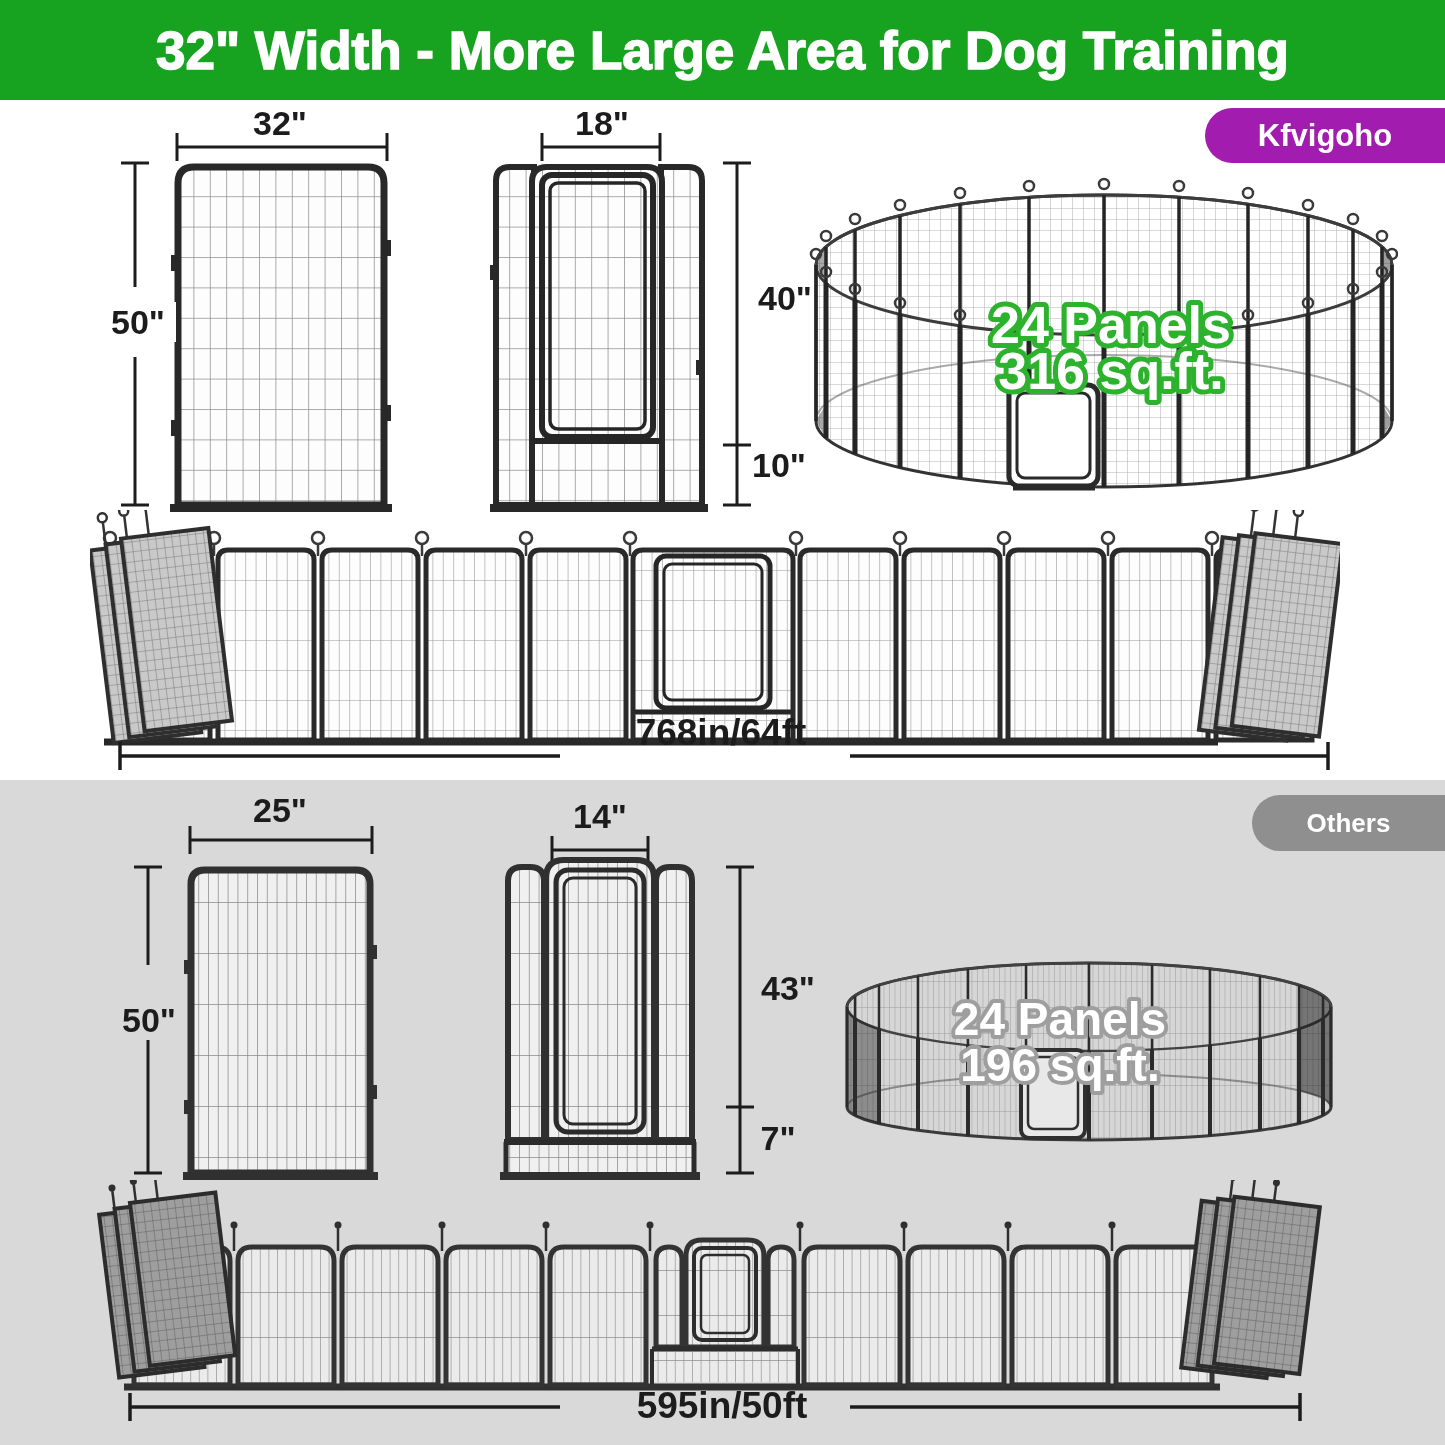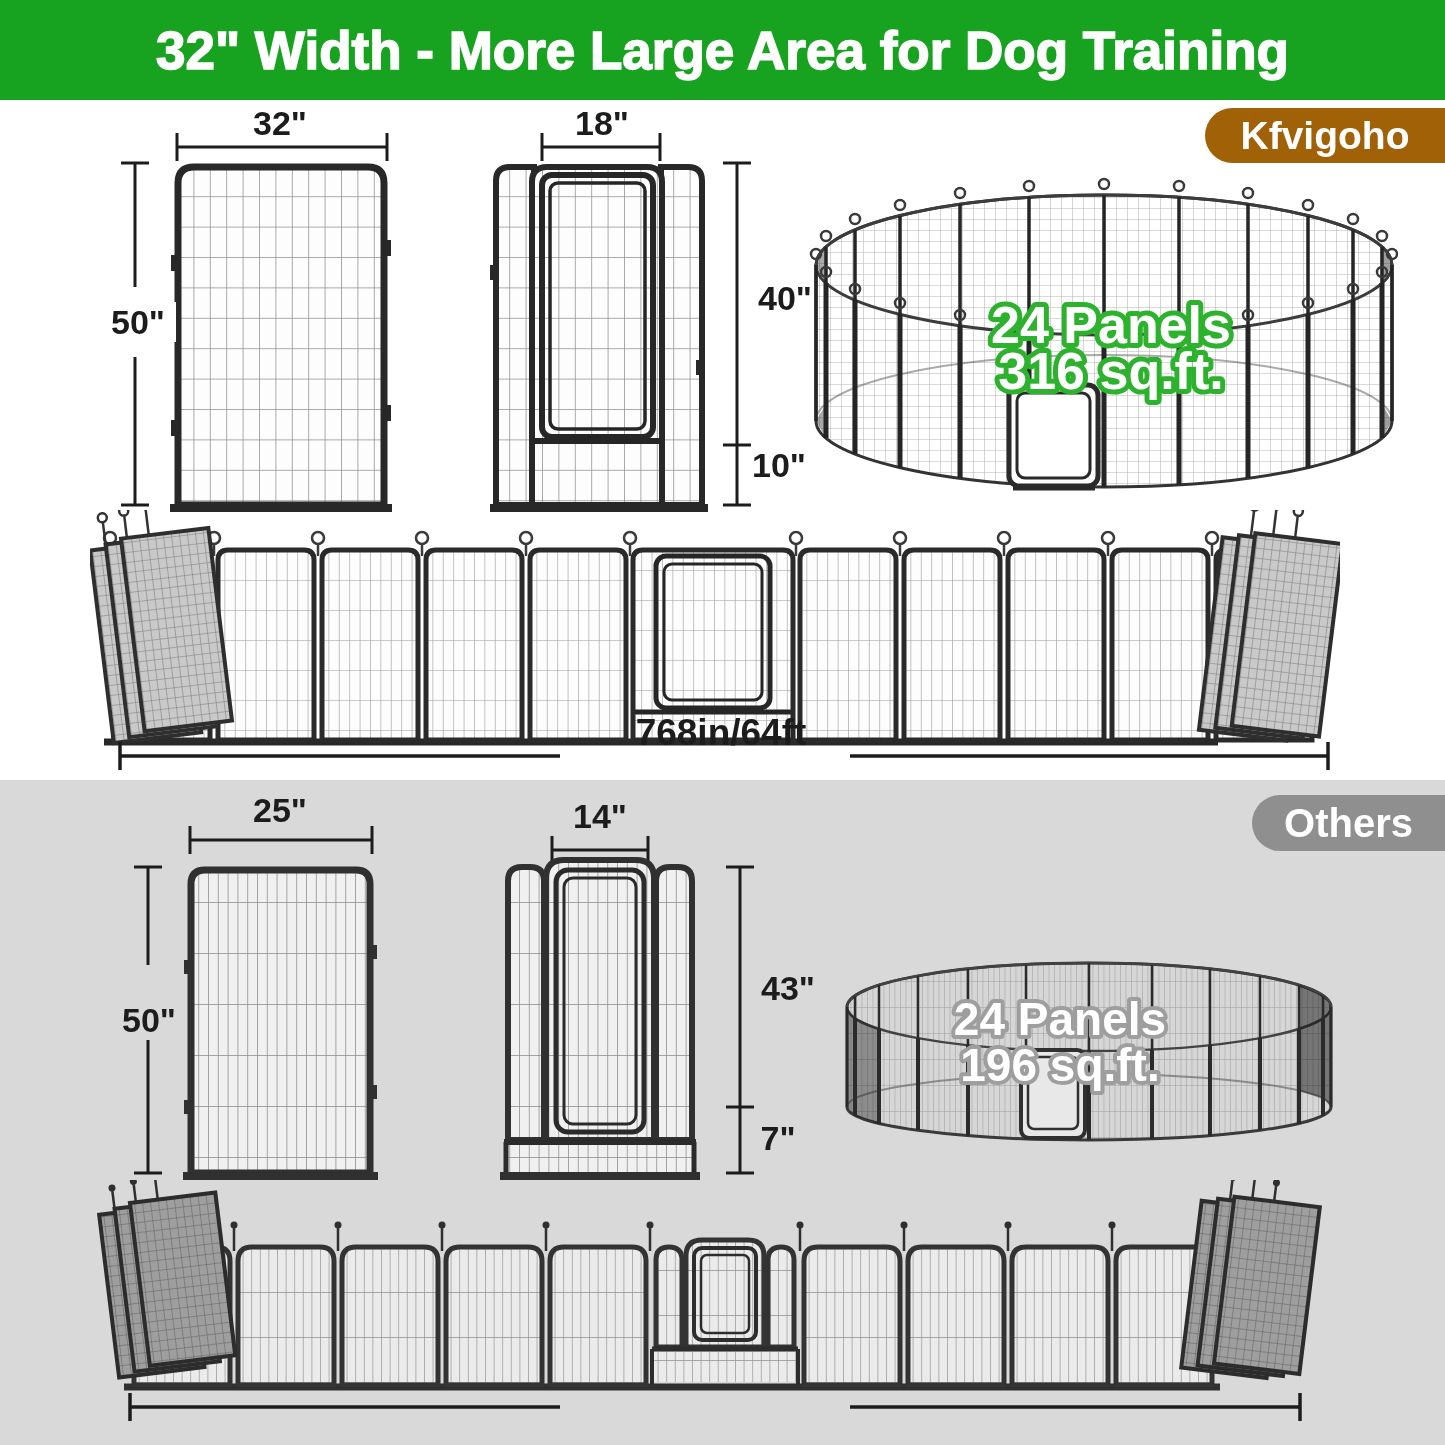--- a/index.html
+++ b/index.html
@@ -1,22 +1,22 @@
 <!DOCTYPE html>
 <html><head>
 <meta charset="utf-8">
 <style>
   html,body{margin:0;padding:0;background:#fff;}
   .canvas{position:relative;width:1445px;height:1445px;background:#ffffff;font-family:"Liberation Sans",sans-serif;overflow:hidden;}
   .banner{position:absolute;left:0;top:0;width:1445px;height:100px;background:#17A21F;display:flex;align-items:center;justify-content:center;}
   .banner-title{color:#ffffff;font-weight:bold;font-size:53px;letter-spacing:0px;-webkit-text-stroke:1.5px #ffffff;white-space:nowrap;}
   .gray-section{position:absolute;left:0;top:780px;width:1445px;height:665px;background:#D9D9D9;}
   .badge{position:absolute;display:flex;align-items:center;justify-content:center;color:#ffffff;font-weight:bold;}
-  .badge-k{left:1205px;top:108px;width:240px;height:55px;background:#a16207;border-radius:28px 0 0 28px;font-size:39px;}
-  .badge-o{left:1252px;top:795px;width:193px;height:56px;background:#8F8F8F;border-radius:28px 0 0 28px;font-size:40px;}
+  .badge-k{left:1205px;top:108px;width:240px;height:55px;background:#a21caf;border-radius:28px 0 0 28px;font-size:31px;}
+  .badge-o{left:1252px;top:795px;width:193px;height:56px;background:#8F8F8F;border-radius:28px 0 0 28px;font-size:26px;}
   .lbl{position:absolute;font-weight:bold;color:#1c1c1c;text-align:center;font-size:34px;line-height:40px;white-space:nowrap;}
   .lbl-big{font-size:37px;line-height:40px;}
   .onwhite{background:#ffffff;}
   .ongray{background:#D9D9D9;}
   .abs{position:absolute;}
   svg text{font-family:"Liberation Sans","DejaVu Sans",sans-serif;font-weight:bold;}
 </style>
 </head>
 <body>
 
@@ -437,14 +437,15 @@
   <div class="lbl" style="left:552px;top:103px;width:100px">18"</div>
   <div class="lbl" style="left:745px;top:278px;width:80px">40"</div>
   <div class="lbl" style="left:743px;top:445px;width:72px">10"</div>
   <div class="lbl lbl-big" style="left:576px;top:713px;width:290px">768in/64ft</div>
 
   <div class="lbl" style="left:230px;top:790px;width:100px">25"</div>
   <div class="lbl ongray" style="left:111px;top:1000px;width:76px">50"</div>
   <div class="lbl" style="left:550px;top:796px;width:100px">14"</div>
   <div class="lbl" style="left:748px;top:968px;width:80px">43"</div>
   <div class="lbl" style="left:748px;top:1118px;width:60px">7"</div>
+  <div class="lbl lbl-big" style="left:577px;top:1386px;width:290px">595in/50ft</div>
 
 </div>
 
 </body></html>

